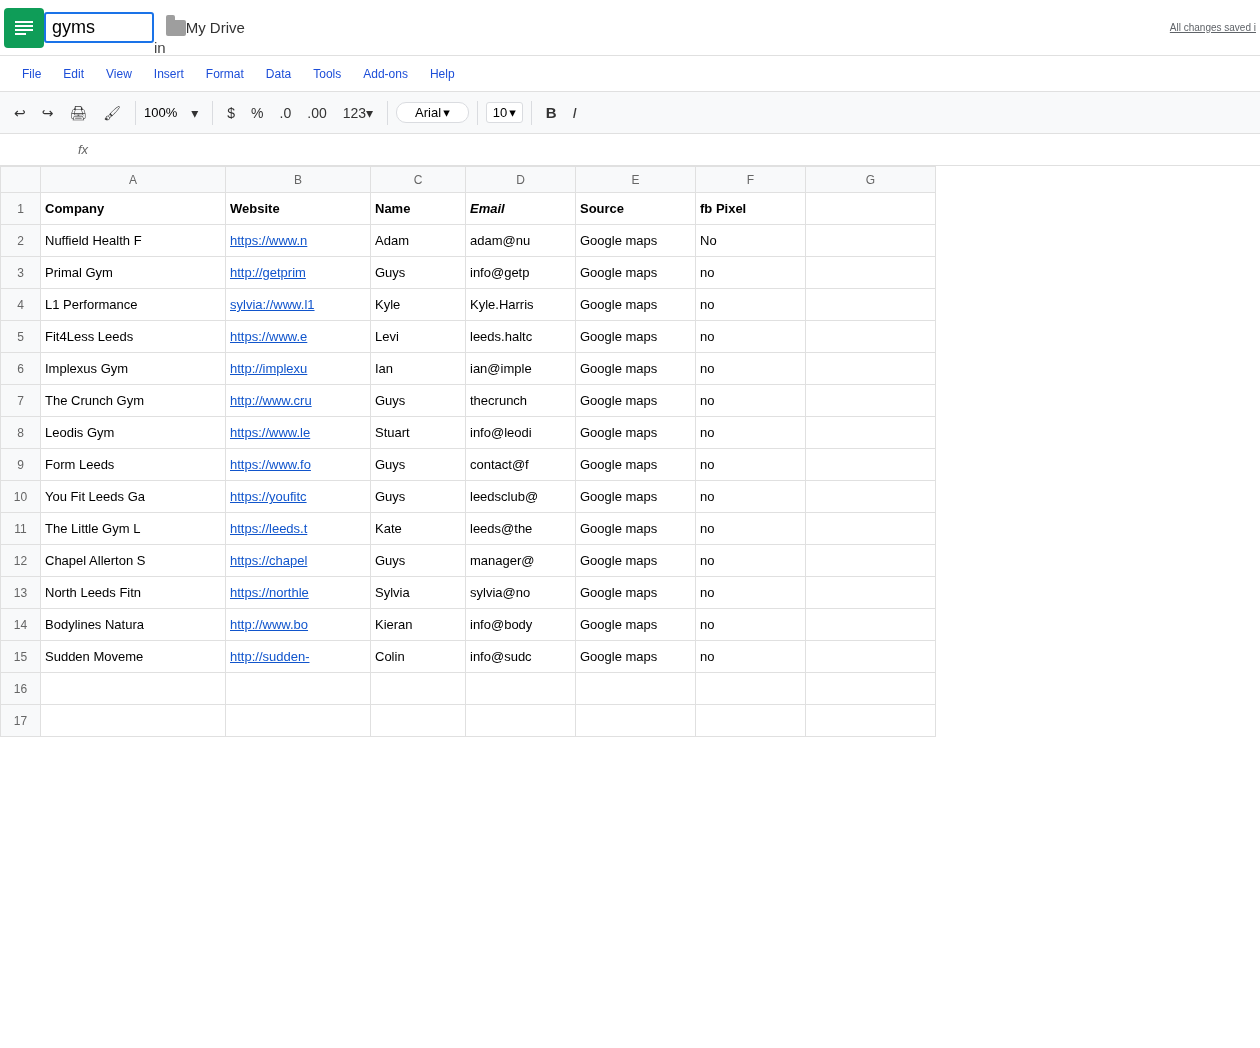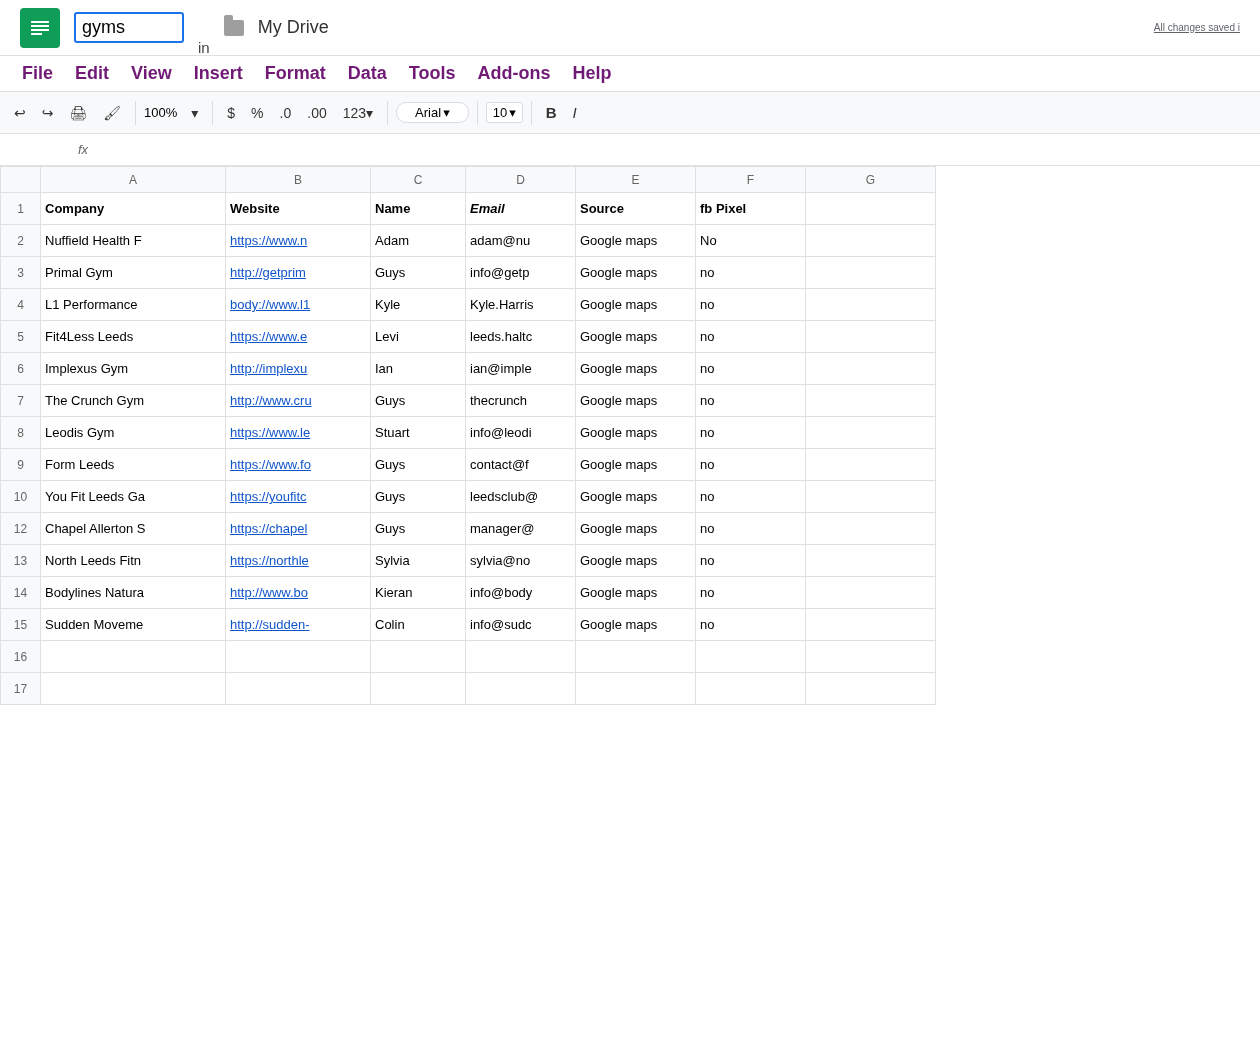--- a/index.html
+++ b/index.html
@@ -3,60 +3,59 @@
   <meta charset="utf-8">
   <style>
     * { box-sizing: border-box; margin: 0; padding: 0; }
     body { font-family: Arial, sans-serif; font-size: 13px; background: #fff; overflow: hidden; width: 1260px; }
 
     
     #top-bar {
       display: flex;
       align-items: center;
       height: 56px;
-      padding: 0 20px;
-      gap: 14px;
+      padding: 0 4px;
+      gap: 0;
       border-bottom: 1px solid #e0e0e0;
     }
     #app-logo {
       width: 40px; height: 40px;
       background: #0f9d58;
       border-radius: 4px;
       display: flex; align-items: center; justify-content: center;
       flex-shrink: 0;
     }
     #app-logo svg { width: 28px; height: 28px; }
     #filename-input {
       font-size: 18px;
       border: 2px solid #1a73e8;
       border-radius: 3px;
       padding: 3px 6px;
       outline: none;
       width: 110px;
     }
     #in-label { font-size: 15px; color: #444; margin-top: 40px; }
-    #my-drive-label { font-size: 18px; color: #333; }
+    #my-drive-label { font-size: 15px; color: #333; }
     #saved-status { margin-left: auto; font-size: 10px; color: #5f6368; text-decoration: underline; white-space: nowrap; }
 
     
     #menu-bar {
       display: flex;
       align-items: center;
       height: 36px;
       padding: 0 12px;
       gap: 2px;
       border-bottom: 1px solid #e0e0e0;
     }
     .menu-item {
       padding: 4px 10px;
-      font-size: 18px;
-      color: #701a75;
+      font-size: 12px;
+      color: #1d4ed8;
       cursor: pointer;
       border-radius: 3px;
-      font-weight: bold;
     }
 
     
     #toolbar {
       display: flex;
       align-items: center;
       height: 42px;
       padding: 0 8px;
       gap: 4px;
       border-bottom: 1px solid #e0e0e0;
@@ -282,21 +281,21 @@
           <td class="data-cell col-B"><a href="#" class="link-cell">http://getprim</a></td>
           <td class="data-cell col-C">Guys</td>
           <td class="data-cell col-D">info@getp</td>
           <td class="data-cell col-E">Google maps</td>
           <td class="data-cell col-F">no</td>
           <td class="data-cell col-G"></td>
         </tr>
         <tr>
           <td class="row-header">4</td>
           <td class="data-cell col-A">L1 Performance</td>
-          <td class="data-cell col-B"><a href="#" class="link-cell">body://www.l1</a></td>
+          <td class="data-cell col-B"><a href="#" class="link-cell">sylvia://www.l1</a></td>
           <td class="data-cell col-C">Kyle</td>
           <td class="data-cell col-D">Kyle.Harris</td>
           <td class="data-cell col-E">Google maps</td>
           <td class="data-cell col-F">no</td>
           <td class="data-cell col-G"></td>
         </tr>
         <tr>
           <td class="row-header">5</td>
           <td class="data-cell col-A">Fit4Less Leeds</td>
           <td class="data-cell col-B"><a href="#" class="link-cell">https://www.e</a></td>
@@ -345,20 +344,30 @@
           <td class="data-cell col-E">Google maps</td>
           <td class="data-cell col-F">no</td>
           <td class="data-cell col-G"></td>
         </tr>
         <tr>
           <td class="row-header">10</td>
           <td class="data-cell col-A">You Fit Leeds Ga</td>
           <td class="data-cell col-B"><a href="#" class="link-cell">https://youfitc</a></td>
           <td class="data-cell col-C">Guys</td>
           <td class="data-cell col-D">leedsclub@</td>
+          <td class="data-cell col-E">Google maps</td>
+          <td class="data-cell col-F">no</td>
+          <td class="data-cell col-G"></td>
+        </tr>
+        <tr>
+          <td class="row-header">11</td>
+          <td class="data-cell col-A">The Little Gym L</td>
+          <td class="data-cell col-B"><a href="#" class="link-cell">https://leeds.t</a></td>
+          <td class="data-cell col-C">Kate</td>
+          <td class="data-cell col-D">leeds@the</td>
           <td class="data-cell col-E">Google maps</td>
           <td class="data-cell col-F">no</td>
           <td class="data-cell col-G"></td>
         </tr>
         <tr>
           <td class="row-header">12</td>
           <td class="data-cell col-A">Chapel Allerton S</td>
           <td class="data-cell col-B"><a href="#" class="link-cell">https://chapel</a></td>
           <td class="data-cell col-C">Guys</td>
           <td class="data-cell col-D">manager@</td>

